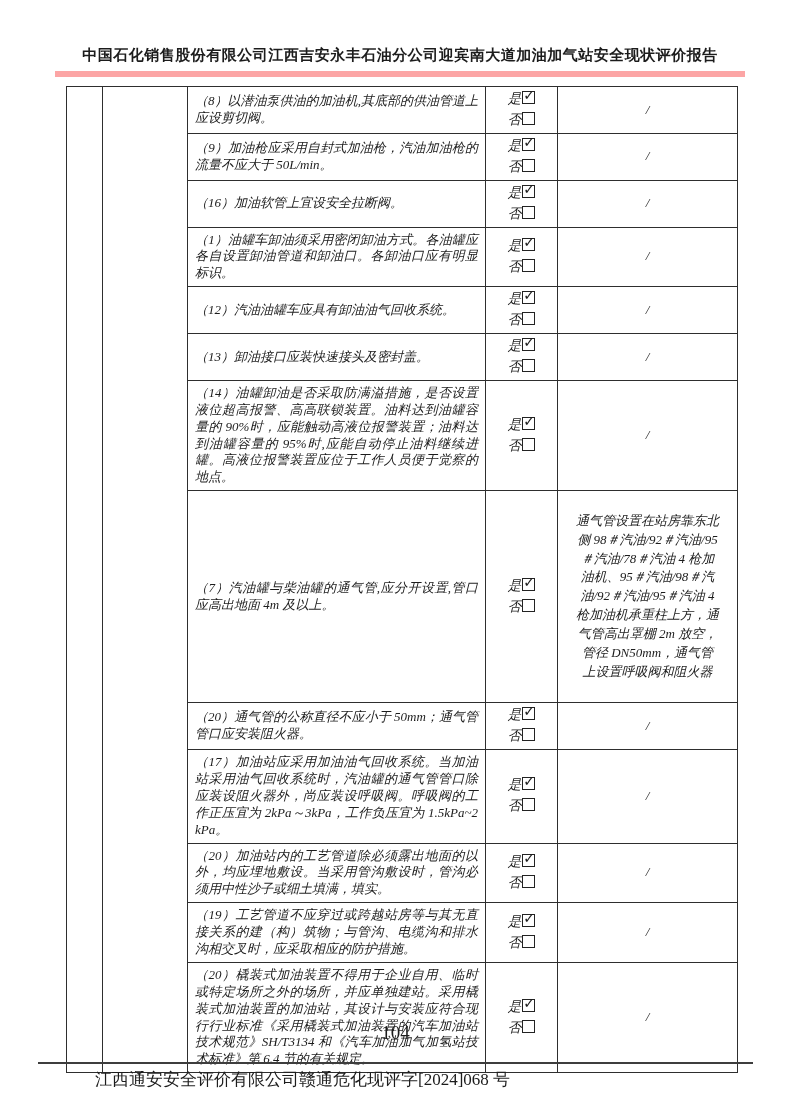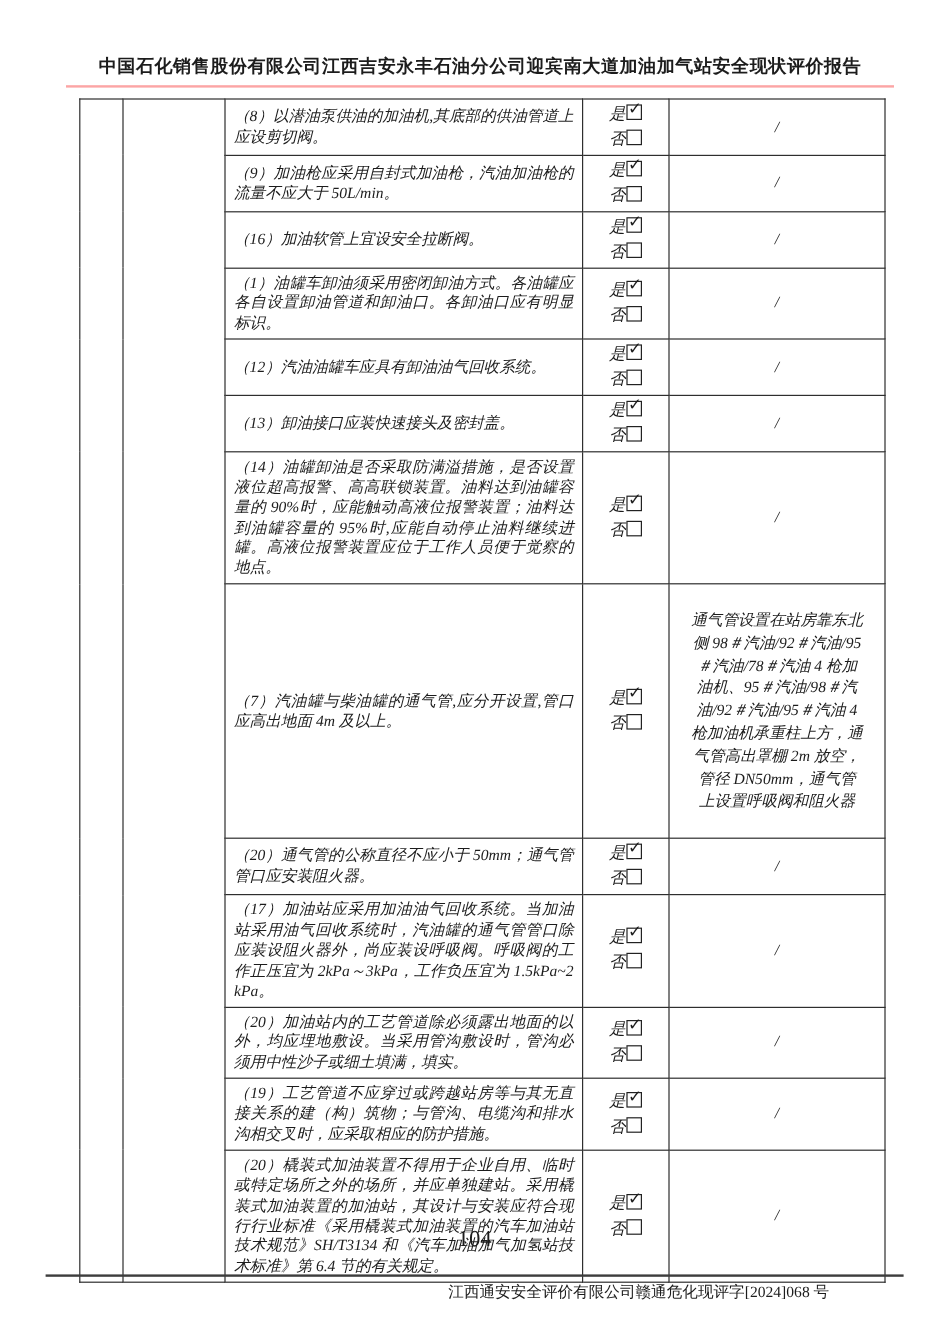--- a/index.html
+++ b/index.html
@@ -9,21 +9,21 @@
     color:#1c1c1c;
     font-family:"Liberation Serif","DejaVu Serif",serif;
     position:relative;
     overflow:hidden;
   }
   .page{position:absolute;inset:0;}
 
   
   .doc-header{
     margin:46px 48px 0 55px;
-    border-bottom:2px solid #fca5a5;
+    border-bottom:6px solid #fca5a5;
     padding-bottom:6px;
     text-align:center;
     font-size:15px;
     font-weight:bold;
     letter-spacing:.5px;
     white-space:nowrap;
   }
 
   
   table.checklist{
@@ -85,23 +85,23 @@
     top:1022px;
   }
   .page-num{
     text-align:center;
     font-size:19px;
     margin-bottom:18px;
   }
   .footer-rule{border-top:2px solid #3d3d3d;}
   .footer-row{
     display:flex;
-    justify-content:flex-end;
+    justify-content:flex-start;
     padding:4px 62px 0 57px;
-    font-size:13px;
+    font-size:17px;
   }
 </style>
 </head>
 <body>
 
 <div class="page">
 
   <div class="doc-header">中国石化销售股份有限公司江西吉安永丰石油分公司迎宾南大道加油加气站安全现状评价报告</div>
 
   <table class="checklist">

